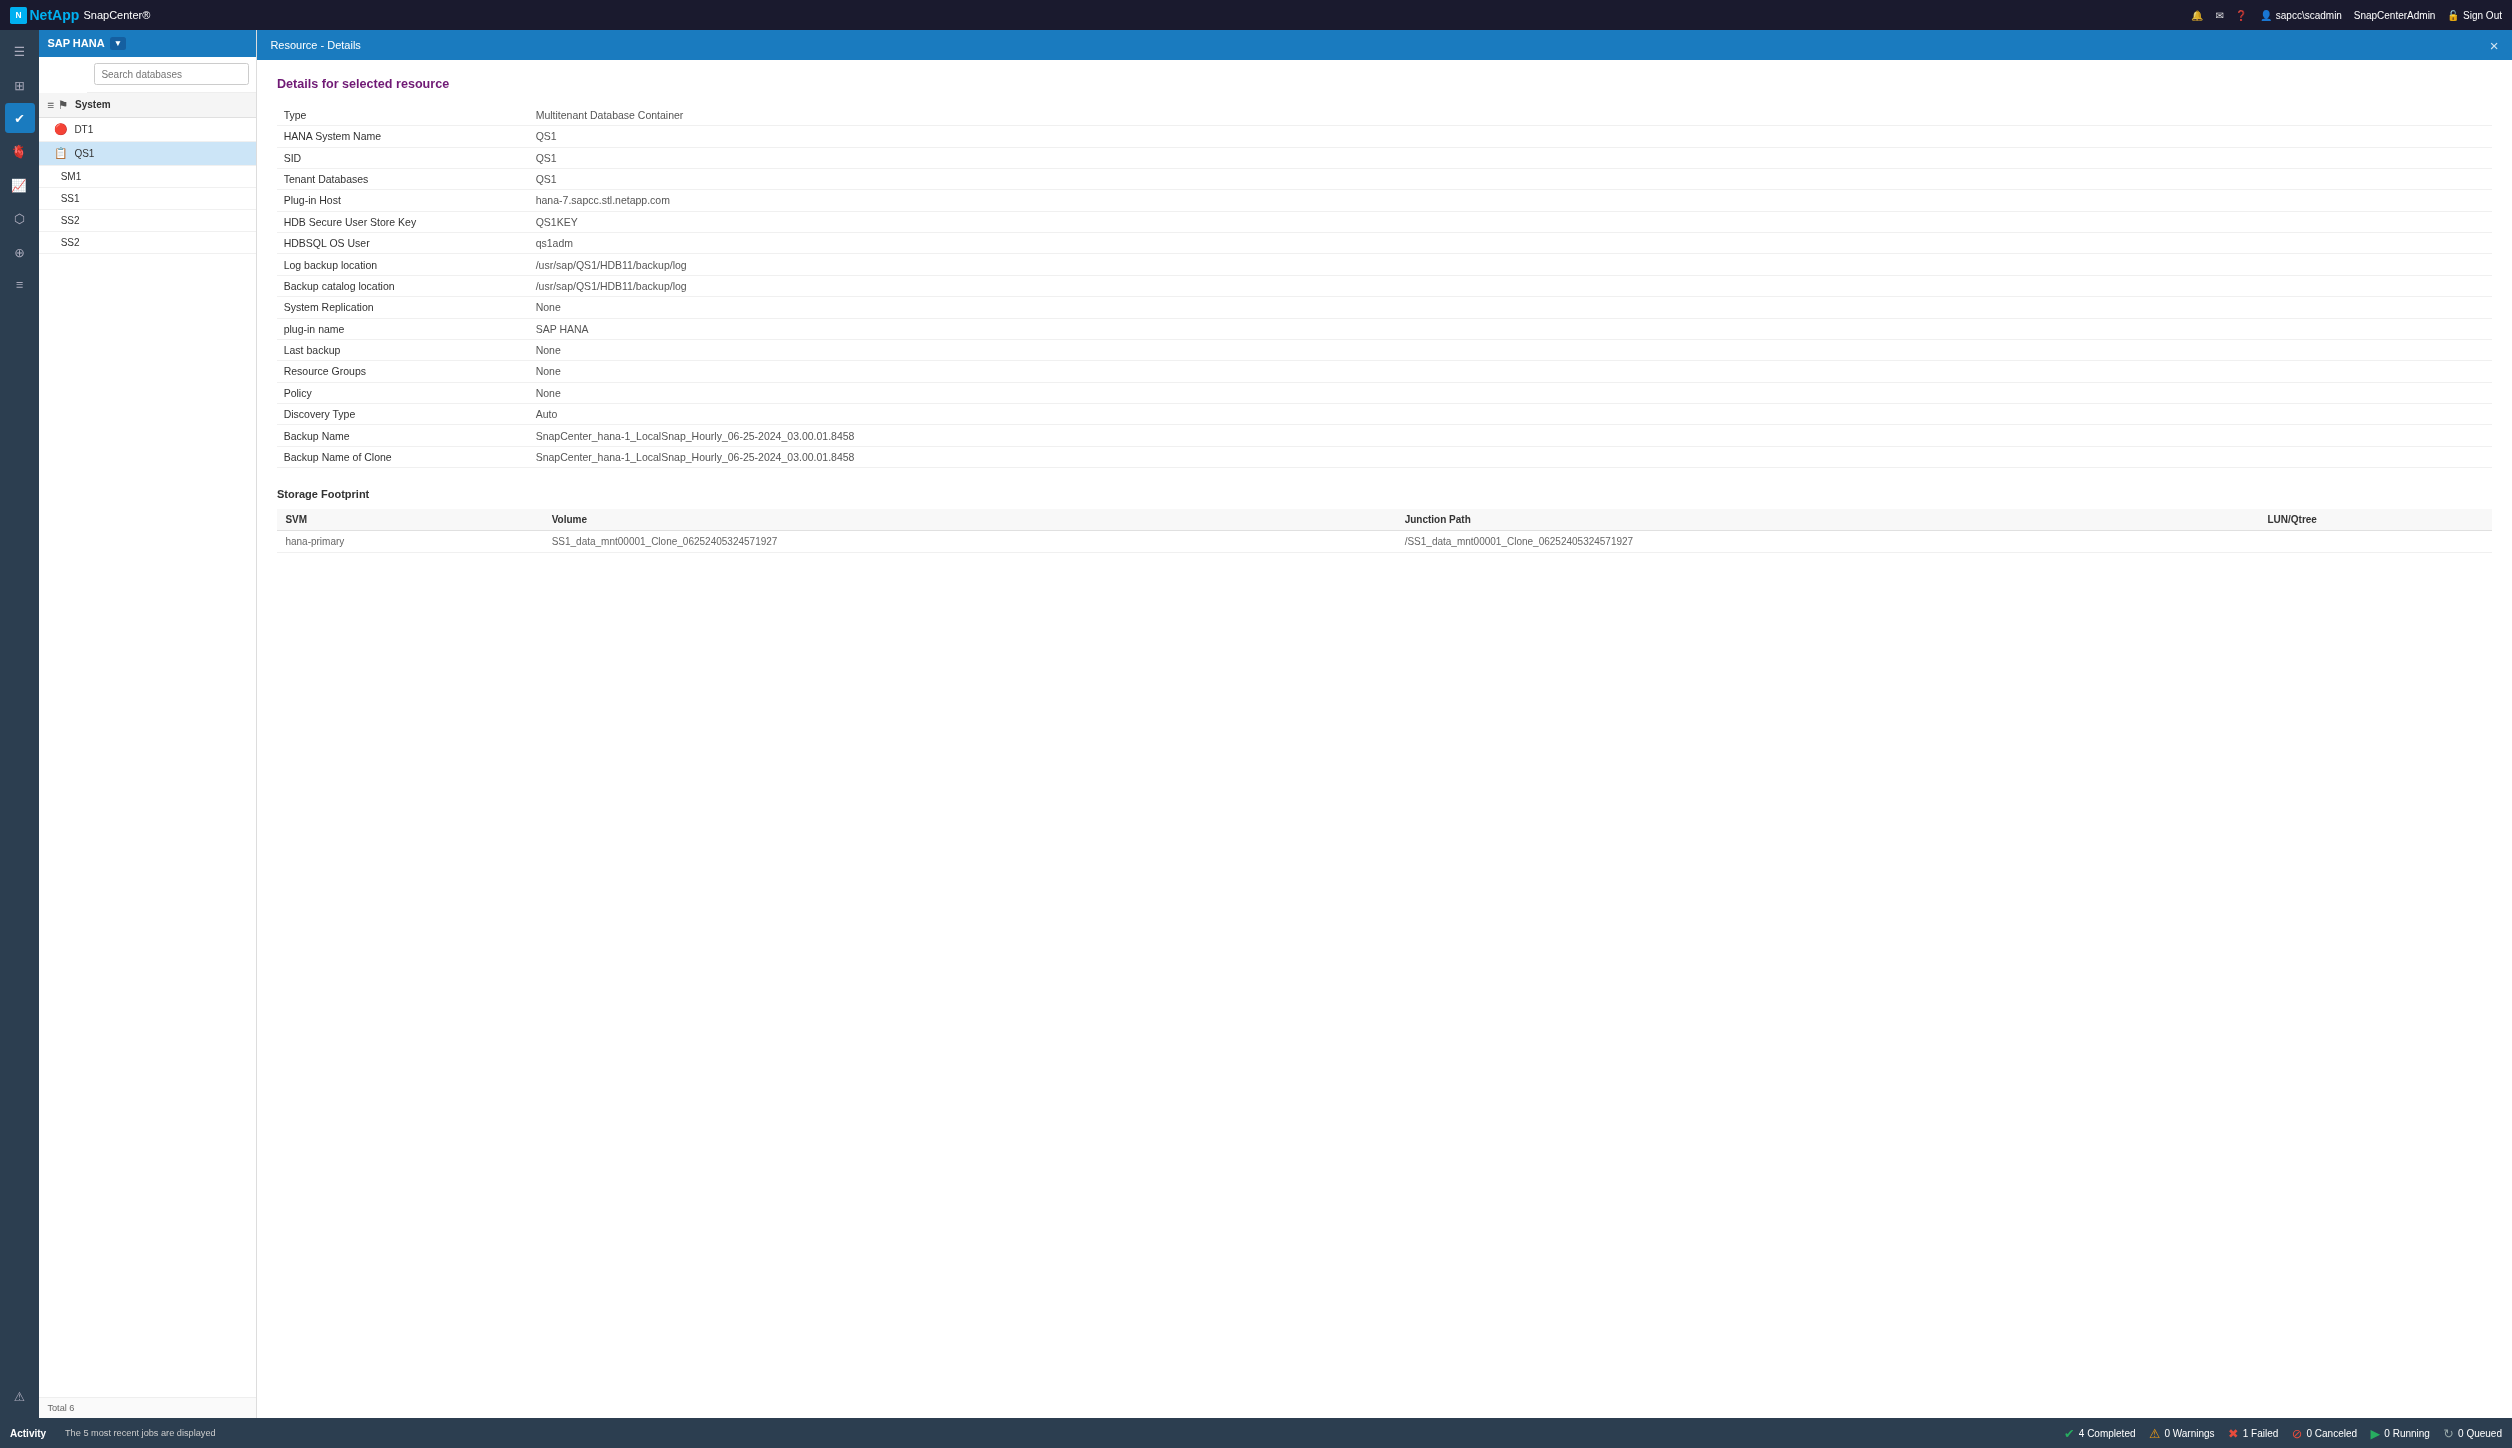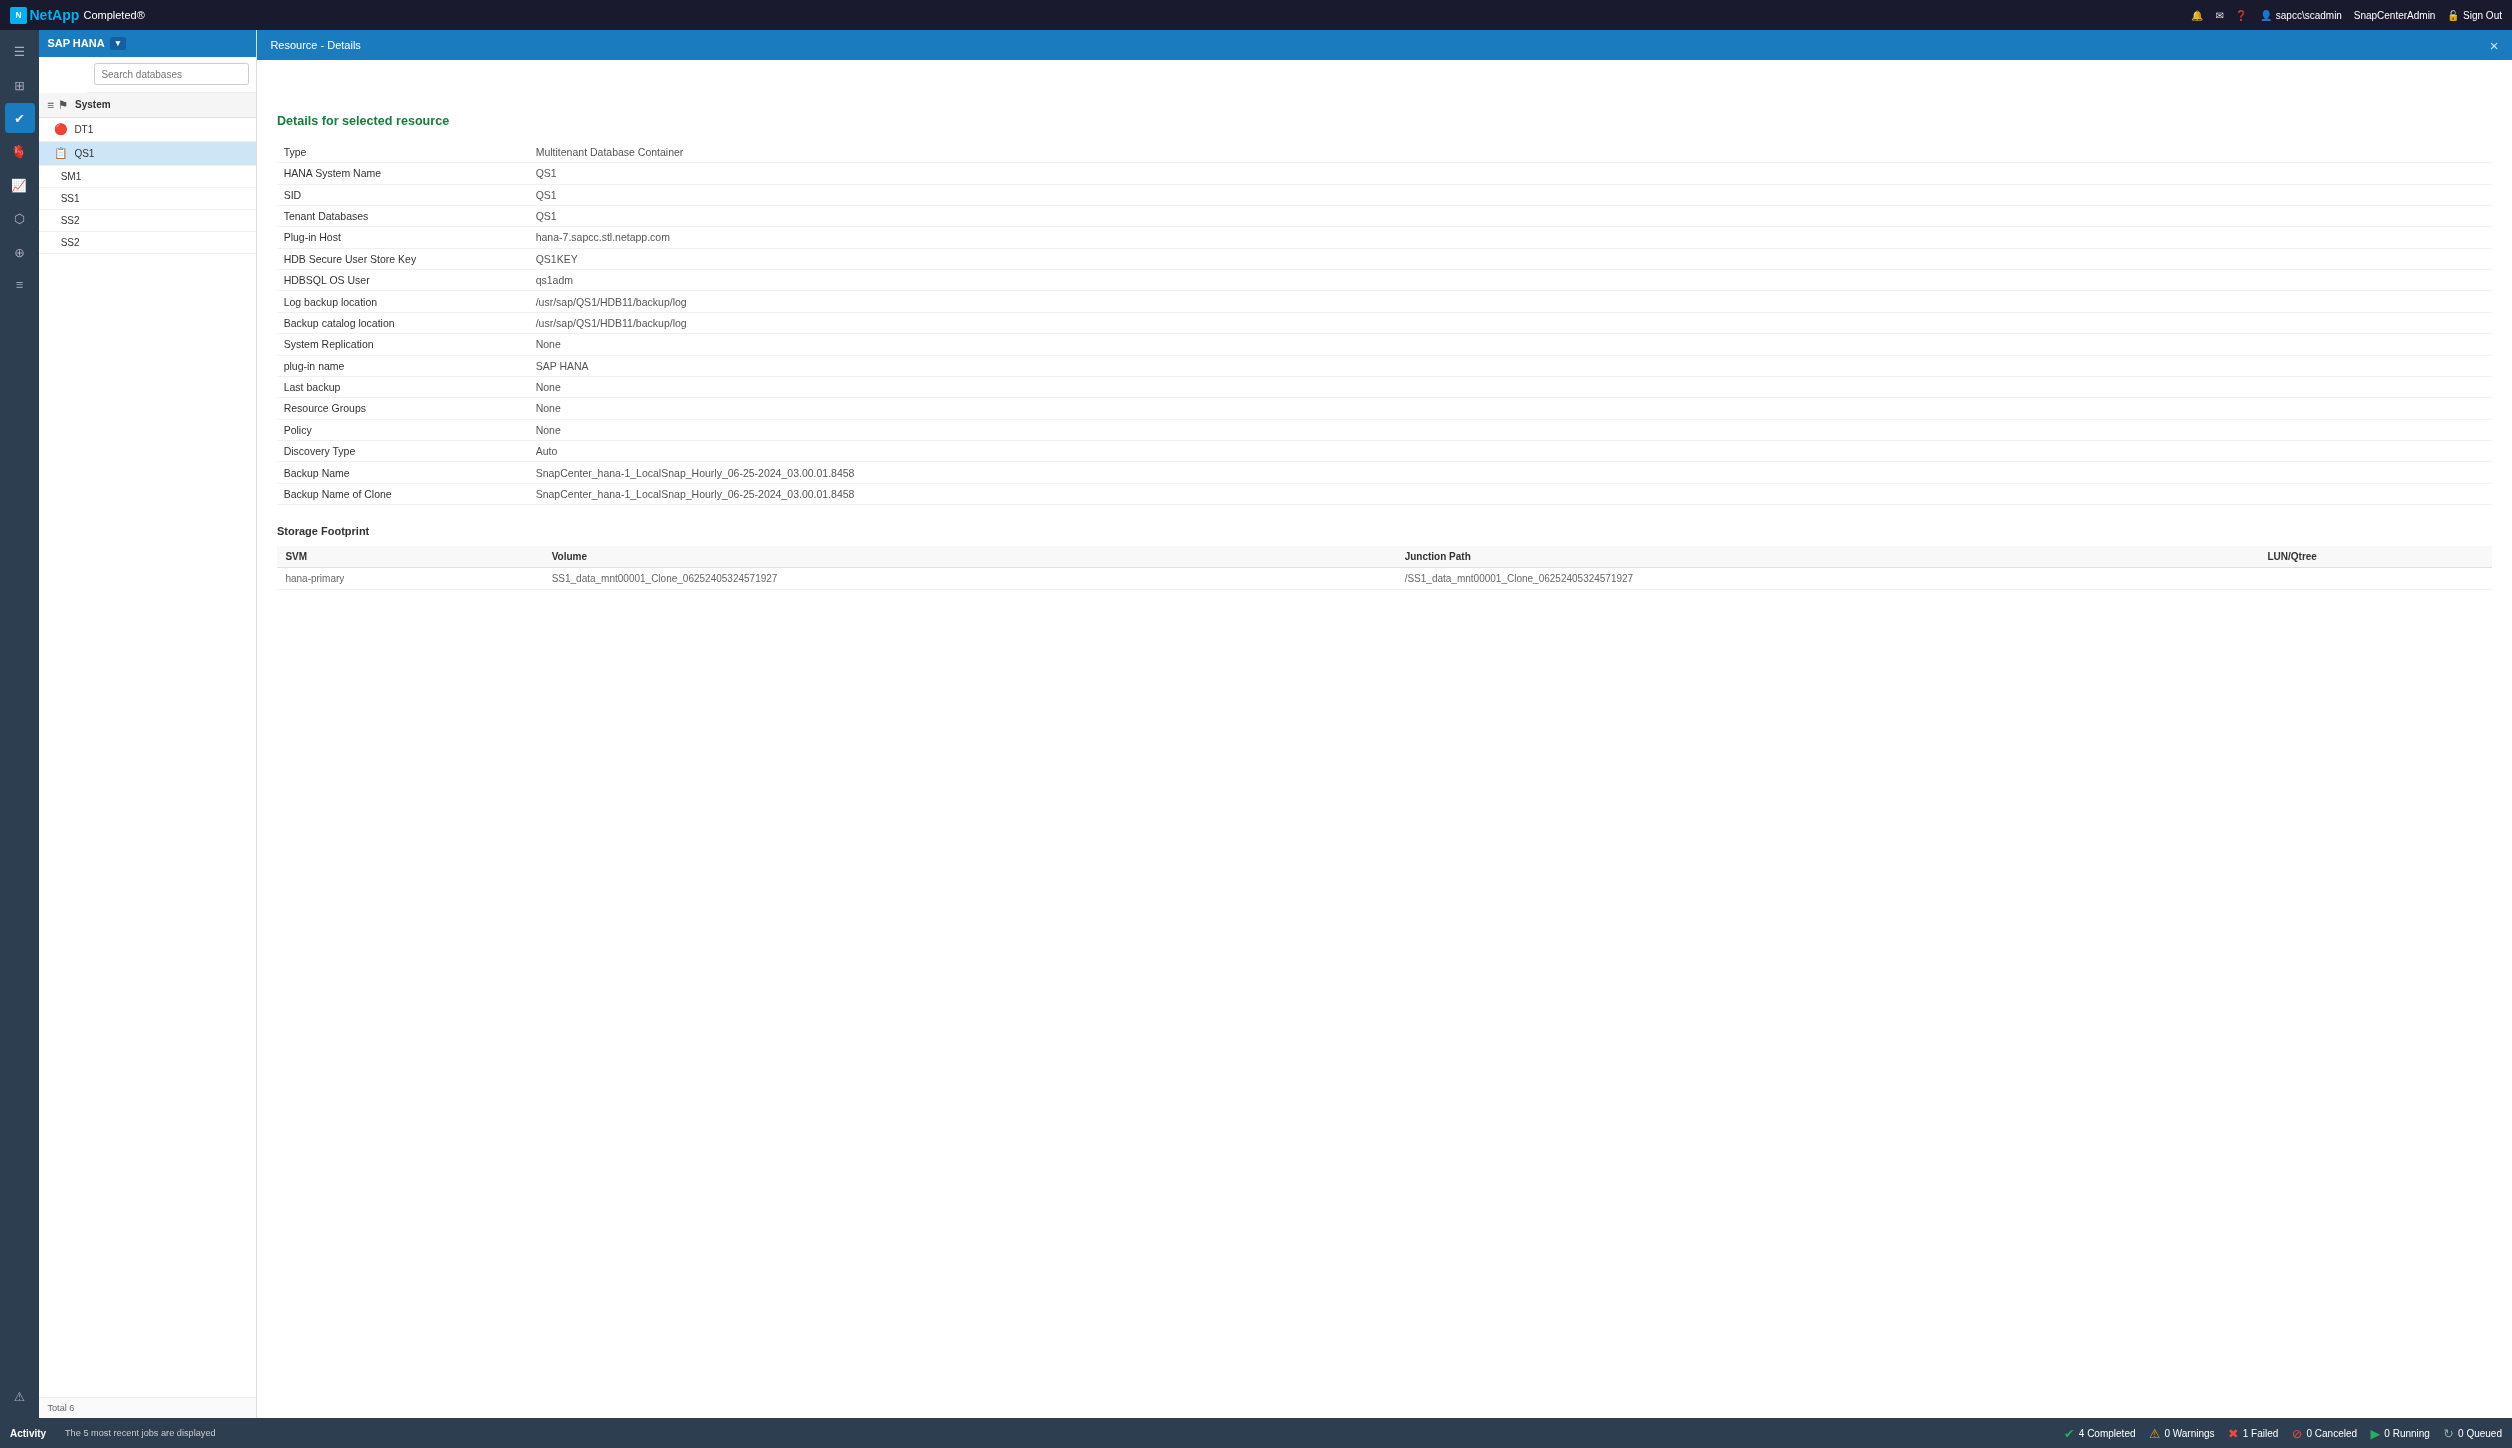--- a/index.html
+++ b/index.html
@@ -141,23 +141,22 @@
 
     .detail-panel {
       flex: 1;
       background: #fff;
       overflow-y: auto;
       padding: 17px 20px;
     }
     .detail-title {
       font-size: 12.6px;
       font-weight: bold;
-      color: #15803d;
+      color: #701a75;
       margin-bottom: 13.4px;
-      margin-top: 37px;
     }
     .detail-table { width: 100%; border-collapse: collapse; }
     .detail-table tr td {
       padding: 4.2px 6.7px;
       font-size: 10.5px;
       vertical-align: top;
       border-bottom: 0.8px solid #f0f0f0;
     }
     .detail-table tr td:first-child {
       color: #333;
@@ -211,21 +210,21 @@
       font-size: 8.4px; font-weight: bold; color: #fff; border-radius: 1.7px;
     }
   </style>
 </head>
 <body>
 
 <div class="top-nav">
   <div class="netapp-logo">
     <div class="logo-square">N</div>
     <span class="netapp" style="color:#00b0f0;font-weight:bold;font-size:14px;">NetApp</span>
-    <span style="color:#fff;font-size:11px;margin-left:1.7px;">Completed®</span>
+    <span style="color:#fff;font-size:11px;margin-left:1.7px;">SnapCenter®</span>
   </div>
   <div class="top-nav-right">
     <span class="icon-btn" title="Notifications">🔔</span>
     <span class="icon-btn" title="Messages">✉</span>
     <span class="icon-btn" title="Help">❓</span>
     <span class="user-info">
       <span>👤</span>
       <span>sapcc\scadmin</span>
     </span>
     <span>SnapCenterAdmin</span>

